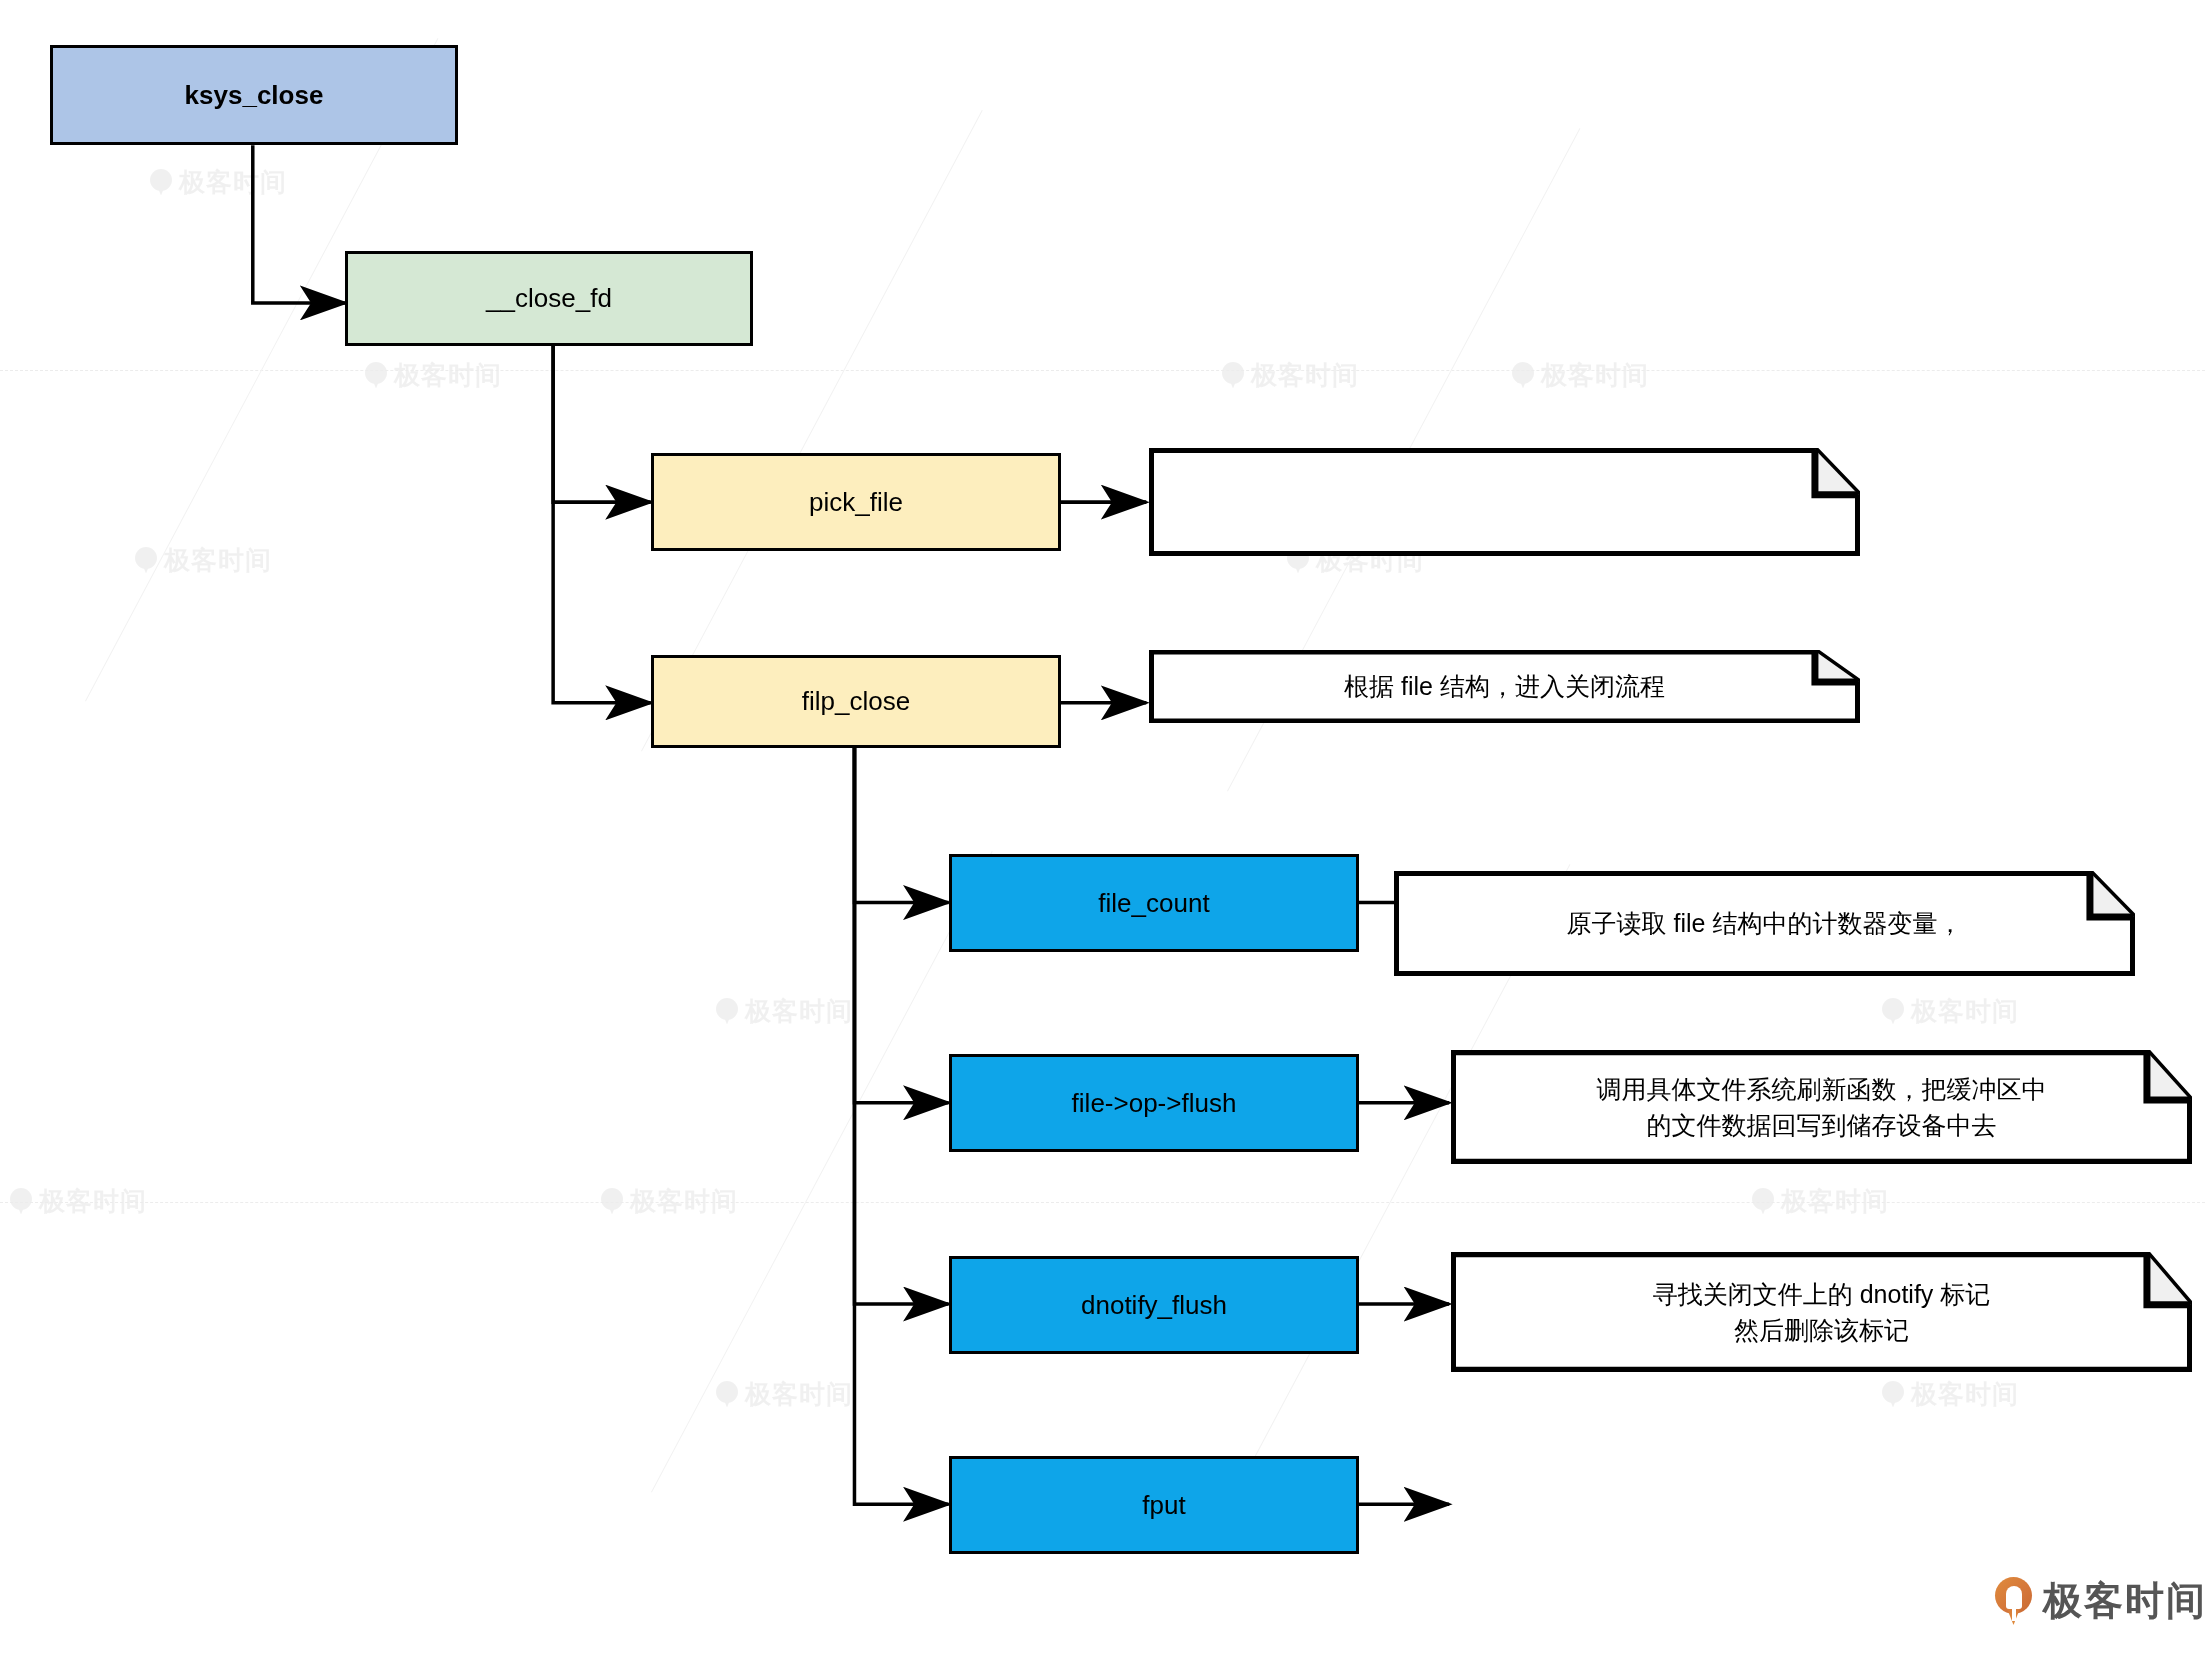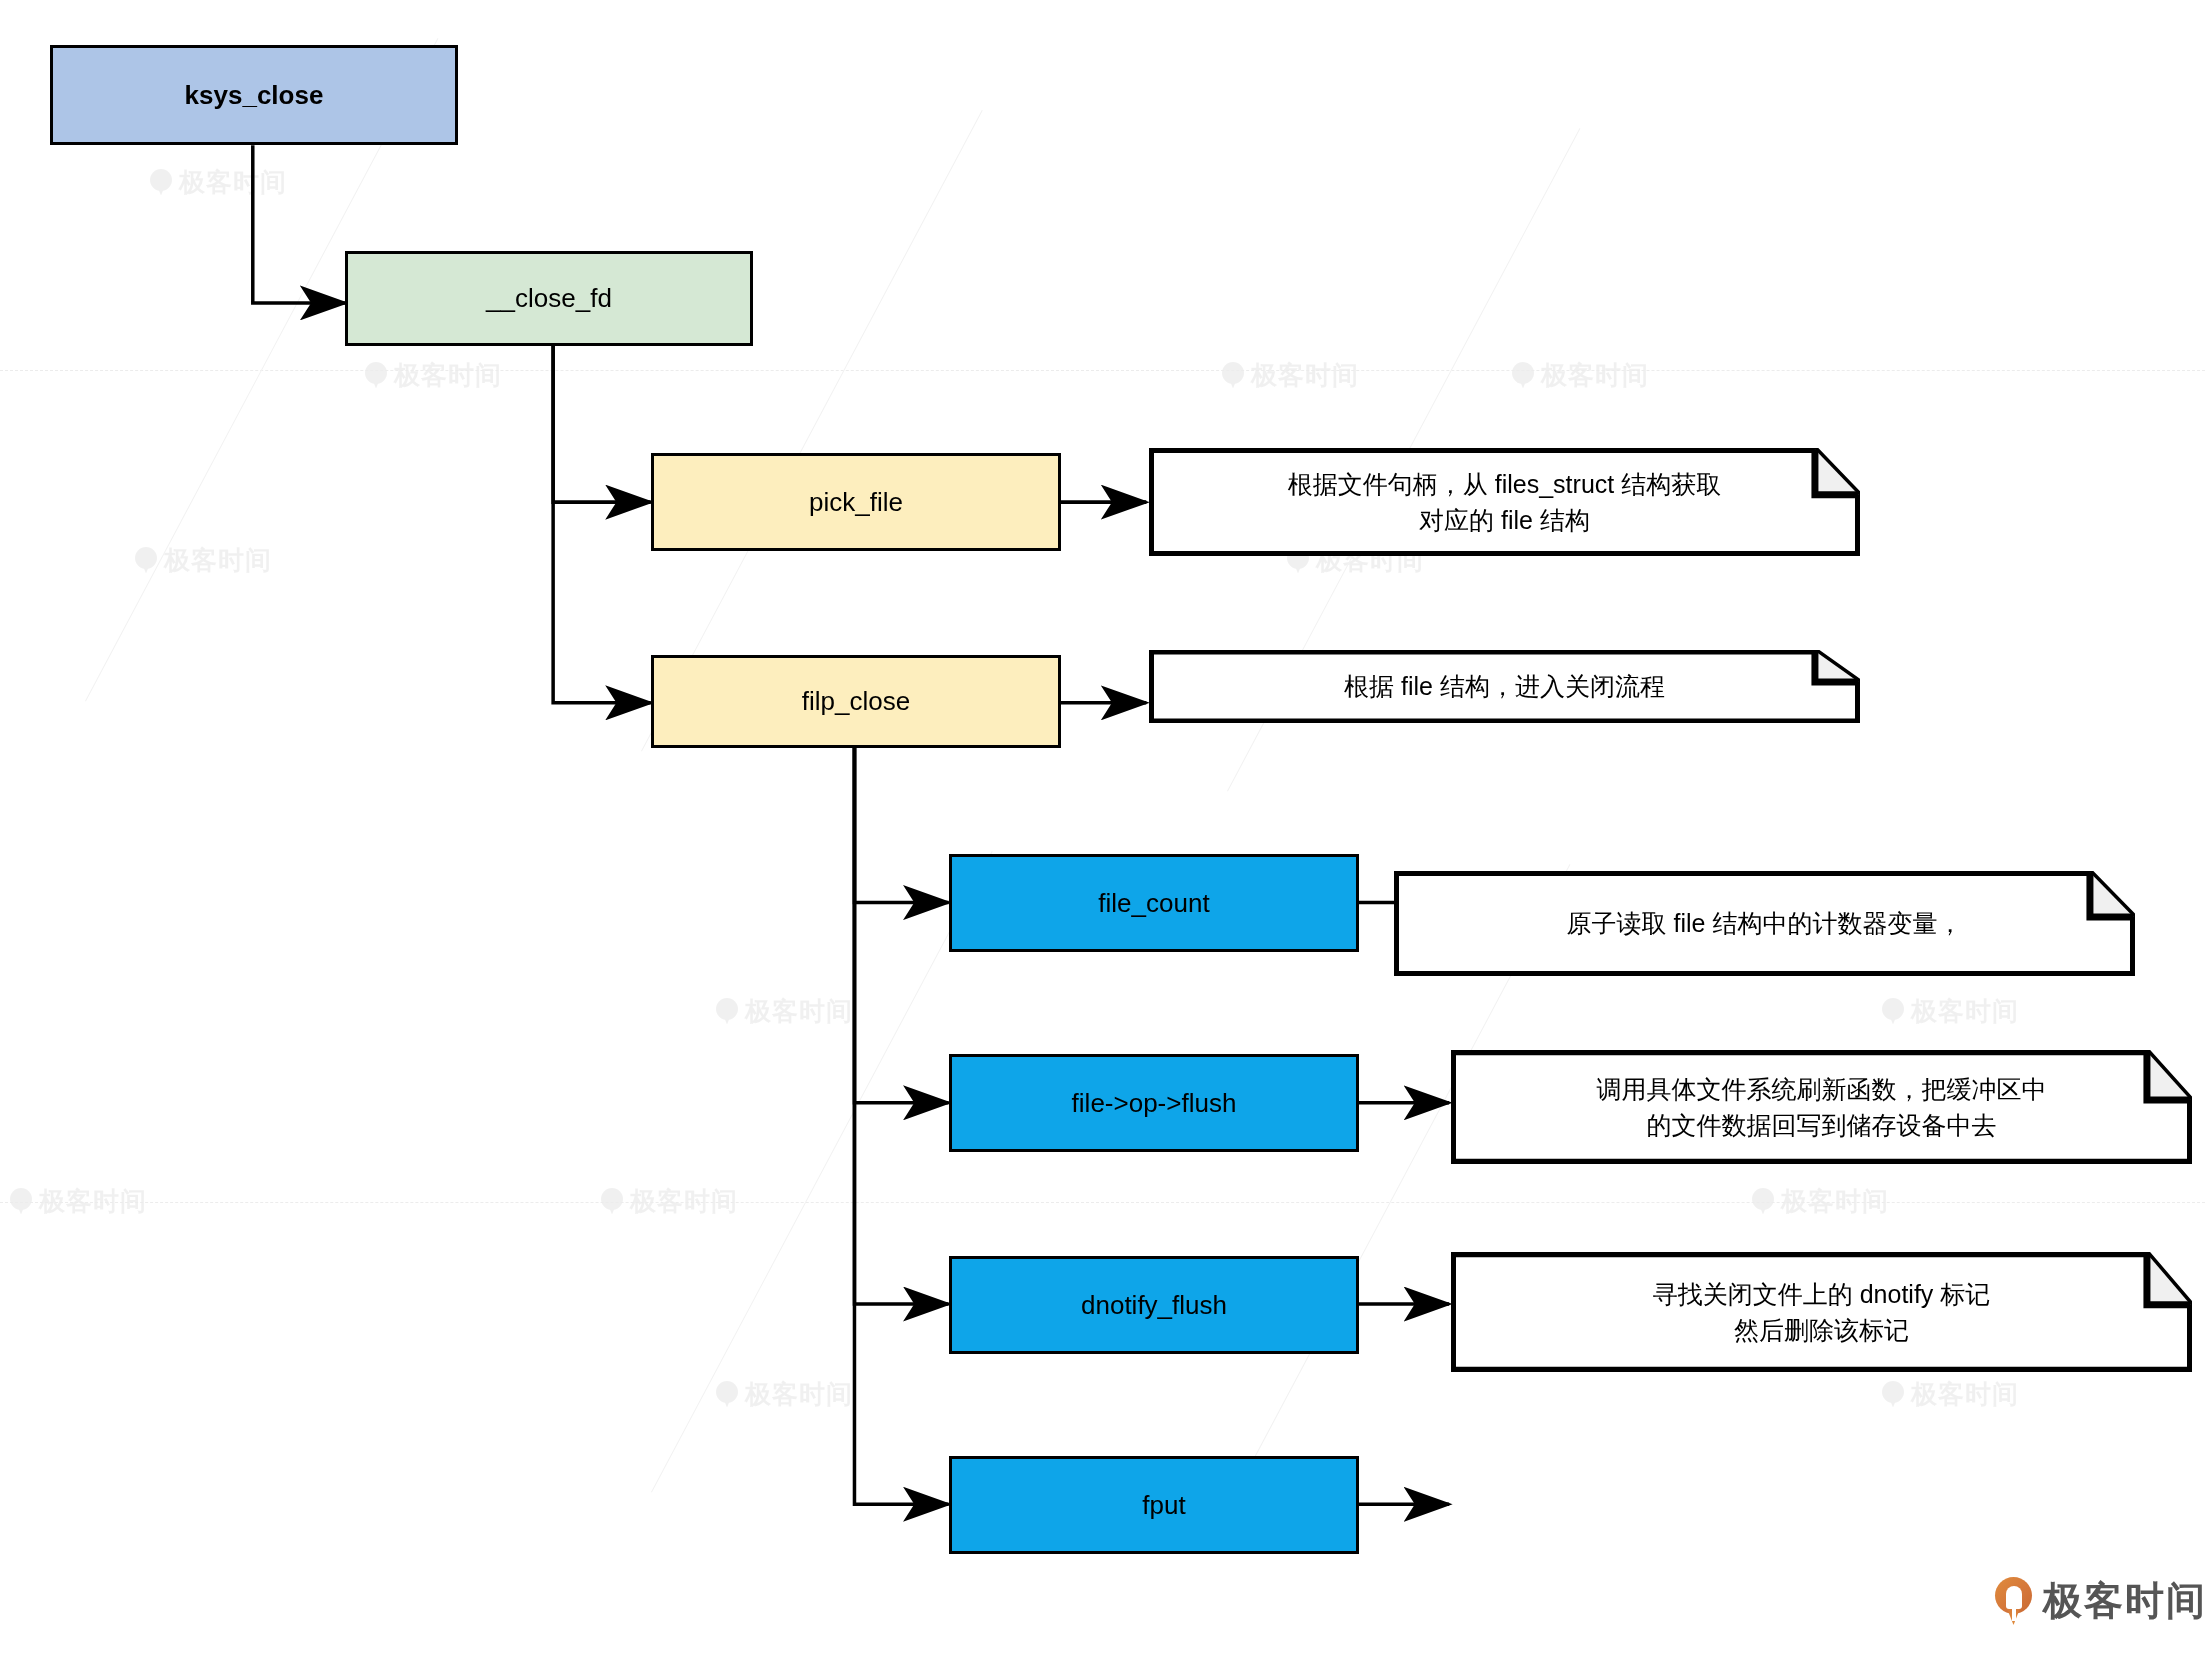--- a/index.html
+++ b/index.html
@@ -217,22 +217,20 @@
 
   <div class="node plain" style="left:949px; top:1456px; width:410px;  height:98px;padding-left:20px;">
     <span>fput</span>
   </div>
 
   <div class="note" style="left:1149px; top:448px; width:711px; height:108px;">
     <svg class="note-bg" viewBox="0 0 1420 215" preserveAspectRatio="none">
       <path d="M3,3 L1330,3 L1417,93 L1417,212 L3,212 Z" fill="#ffffff" stroke="#000" stroke-width="7" vector-effect="non-scaling-stroke"></path>
       <path d="M1330,3 L1330,93 L1417,93" fill="#f0f0f0" stroke="#000" stroke-width="7" vector-effect="non-scaling-stroke"></path>
     </svg>
-    <span class="note-txt">根据文件句柄，从 files_struct 结构获取
-对应的 file 结构</span>
   </div>
 
   <div class="note" style="left:1149px; top:650px; width:711px; height:73px;">
     <svg class="note-bg" viewBox="0 0 1420 205" preserveAspectRatio="none">
       <path d="M3,3 L1330,3 L1417,90 L1417,202 L3,202 Z" fill="#ffffff" stroke="#000" stroke-width="7" vector-effect="non-scaling-stroke"></path>
       <path d="M1330,3 L1330,90 L1417,90" fill="#f0f0f0" stroke="#000" stroke-width="7" vector-effect="non-scaling-stroke"></path>
     </svg>
     <span class="note-txt">根据 file 结构，进入关闭流程</span>
   </div>
 

